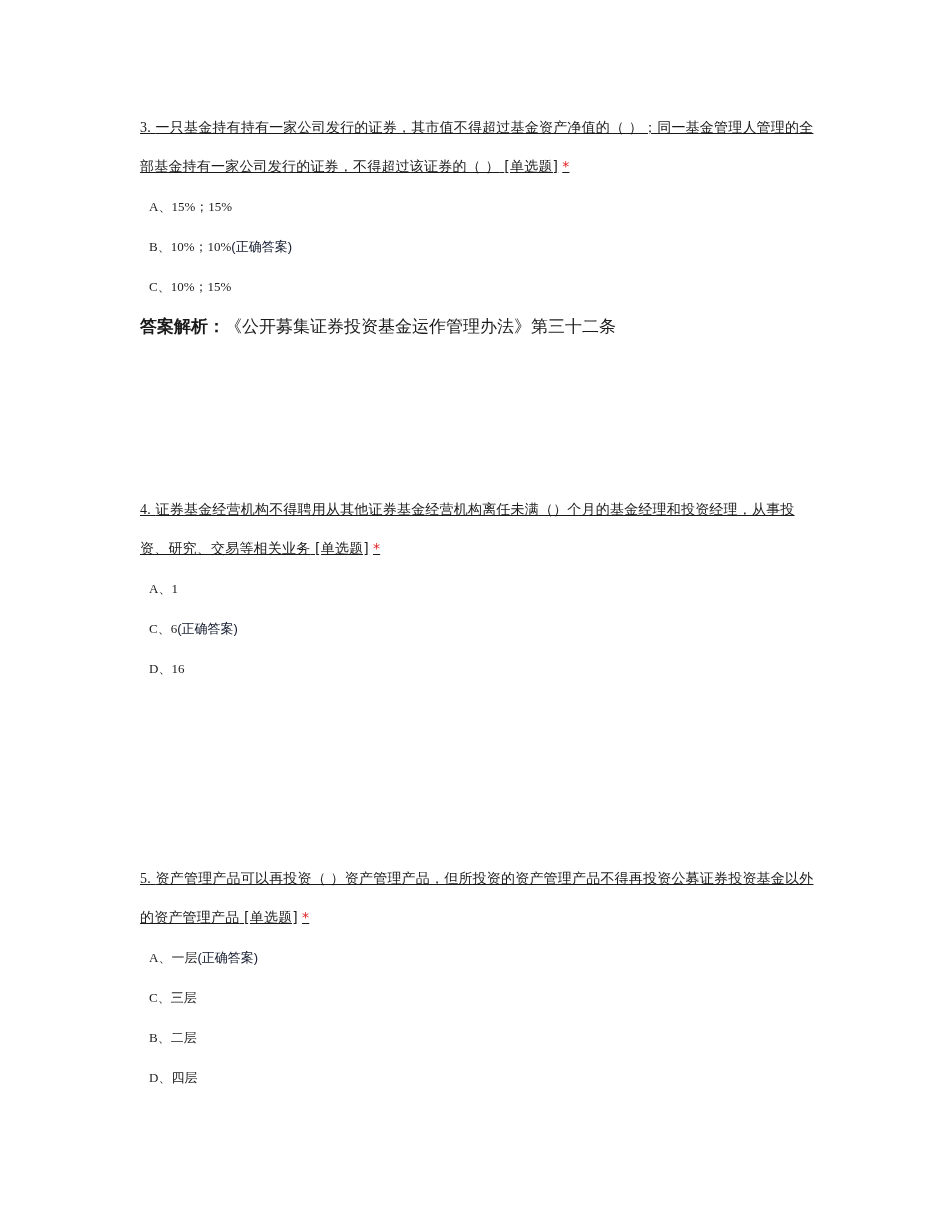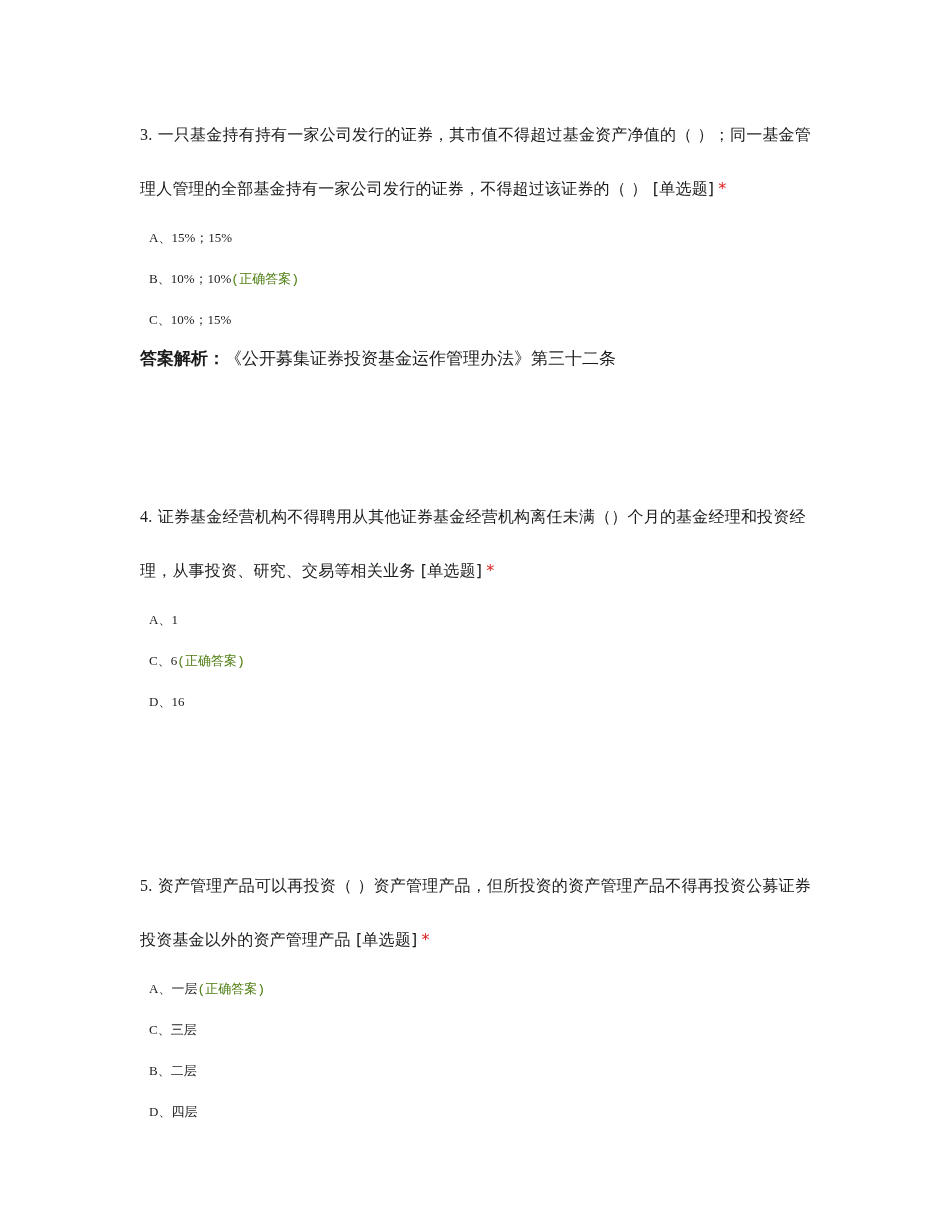--- a/index.html
+++ b/index.html
@@ -1,28 +1,28 @@
 <!DOCTYPE html>
 <html><head>
   <meta charset="utf-8">
   <style>
     html, body { margin: 0; padding: 0; background: #ffffff; }
     body { width: 950px; height: 1230px; position: relative; overflow: hidden;
            font-family: "DejaVu Sans", "Liberation Sans", sans-serif; color: #1a1a1a; }
     .page { position: absolute; left: 140px; top: 108px; width: 680px; }
     .question { margin-bottom: 0; }
-    .q-title { font-size: 16px; line-height: 54px; letter-spacing: 0.2px; }
+    .q-title { font-size: 14px; line-height: 38px; letter-spacing: 0.2px; text-decoration: underline; }
     .q-num { font-family: "Liberation Serif", serif; }
     .q-type { }
     .req { color: #e02020; margin-left: 4px; }
     .options { margin-top: 2px; }
     .option { font-size: 13px; line-height: 40px; padding-left: 9px; }
     .opt-letter, .opt-val { font-family: "Liberation Serif", "DejaVu Sans", serif; }
-    .correct { color: #4d7c0f; font-family: Liberation Mono, monospace; }
-    .analysis { font-size: 17px; line-height: 26px; margin-top: 6px; font-family: Liberation Mono, monospace; }
+    .correct { color: #0f172a; font-family: Liberation Sans, sans-serif; }
+    .analysis { font-size: 17px; line-height: 26px; margin-top: 6px; }
     .analysis-label { font-weight: bold; }
     #q3 { position: absolute; top: 0; left: 0; width: 680px; }
     #q4 { position: absolute; top: 382px; left: 0; width: 680px; }
     #q5 { position: absolute; top: 751px; left: 0; width: 680px; }
   </style>
 </head>
 <body>
 
 <div class="page">
 

